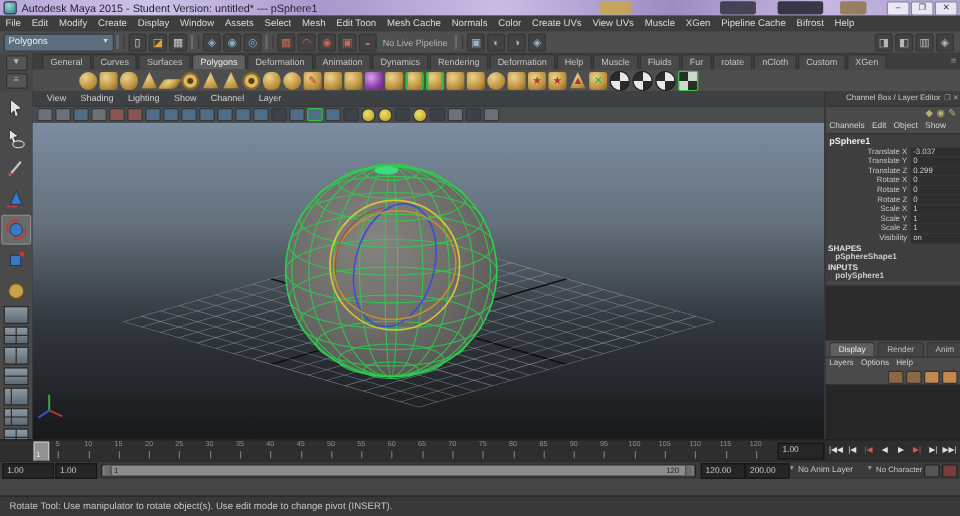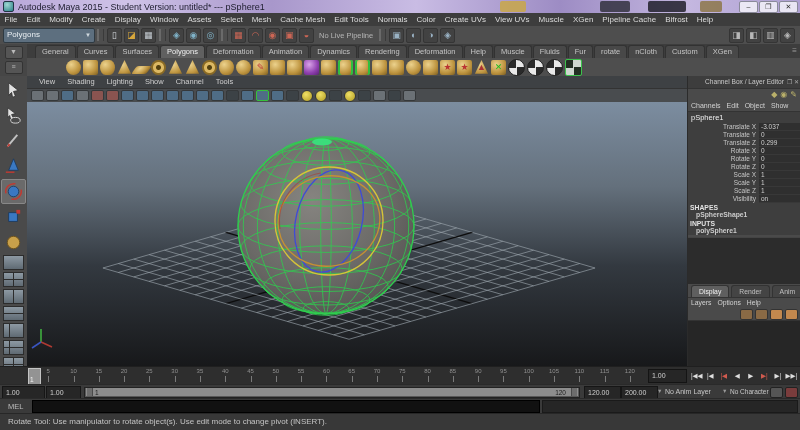--- a/index.html
+++ b/index.html
@@ -89,21 +89,21 @@
   #channelbox{left:687px;top:76px;width:113px;height:290px;background:#4a4a4a;
     border-left:1px solid #2b2b2b;display:flex;flex-direction:column;}
   #cb-header{height:12px;background:#3d3d3d;font-size:6.6px;line-height:12px;text-align:center;
     color:#c9c9c9;position:relative;border-bottom:1px solid #333;}
   #cb-header .hbtns{position:absolute;right:2px;top:0;font-size:6px;color:#aaa;}
   #cb-subicons{height:11px;display:flex;justify-content:flex-end;gap:3px;padding-right:4px;
     font-size:8px;line-height:11px;color:#b9b06a;}
   #cb-menus{height:11px;display:flex;padding-left:3px;}
   .cb-menu{font-size:7px;line-height:11px;margin-right:6px;color:#d2d2d2;}
   #cb-content{background:#3e3e3e;border-top:1px solid #333;}
-  #cb-object{font-size:7.5px;font-weight:normal;color:#efefef;padding:1px 3px;}
+  #cb-object{font-size:7.5px;font-weight:bold;color:#efefef;padding:1px 3px;}
   .ch-row{display:flex;height:8px;}
   .ch-label{flex:1;text-align:right;font-size:6.5px;line-height:8px;color:#c6c6c6;padding-right:3px;white-space:nowrap;}
   .ch-value{width:40px;font-size:6.5px;line-height:8px;background:#2f2f2f;color:#cfcfcf;
     padding-left:2px;border-bottom:1px solid #383838;}
   .cb-group{font-size:6.8px;font-weight:bold;color:#e2e2e2;padding:1px 0 0 2px;}
   .cb-group-item{font-size:6.8px;font-weight:bold;color:#cccccc;padding-left:8px;line-height:8px;}
   #cb-filler{flex:1;background:#2c2c2c;border-top:1px solid #444;margin-top:2px;}
   #layer-editor{height:82px;display:flex;flex-direction:column;background:#4a4a4a;}
   #le-tabs{height:13px;display:flex;align-items:flex-end;padding-left:3px;}
   .le-tab{font-size:6.8px;line-height:11px;padding:0 7px;background:#444;color:#c0c0c0;
@@ -175,22 +175,22 @@
   <div id="menubar" class="abs">
       <span class="menu-item">File</span>
       <span class="menu-item">Edit</span>
       <span class="menu-item">Modify</span>
       <span class="menu-item">Create</span>
       <span class="menu-item">Display</span>
       <span class="menu-item">Window</span>
       <span class="menu-item">Assets</span>
       <span class="menu-item">Select</span>
       <span class="menu-item">Mesh</span>
-      <span class="menu-item">Cache Mesh</span>
-      <span class="menu-item">Edit Tools</span>
+      <span class="menu-item">Edit Toon</span>
+      <span class="menu-item">Mesh Cache</span>
       <span class="menu-item">Normals</span>
       <span class="menu-item">Color</span>
       <span class="menu-item">Create UVs</span>
       <span class="menu-item">View UVs</span>
       <span class="menu-item">Muscle</span>
       <span class="menu-item">XGen</span>
       <span class="menu-item">Pipeline Cache</span>
       <span class="menu-item">Bifrost</span>
       <span class="menu-item">Help</span>
     </div>
@@ -373,21 +373,21 @@
       </div>
   </div>
 
   <div id="viewport" class="abs">
     <div id="vp-menus">
         <span class="vp-menu">View</span>
         <span class="vp-menu">Shading</span>
         <span class="vp-menu">Lighting</span>
         <span class="vp-menu">Show</span>
         <span class="vp-menu">Channel</span>
-        <span class="vp-menu">Tools</span>
+        <span class="vp-menu">Layer</span>
       </div>
     <div id="vp-toolbar">
         <div class="vicon "></div>
         <div class="vicon "></div>
         <div class="vicon blue"></div>
         <div class="vicon "></div>
         <div class="vicon red"></div>
         <div class="vicon red"></div>
         <div class="vicon blue"></div>
         <div class="vicon blue"></div>
@@ -670,23 +670,18 @@
     <span class="rs-arrow" style="left:657px;">▼</span>
     <span class="rs-dd" style="left:665px;">No Anim Layer</span>
     <span class="rs-arrow" style="left:722px;">▼</span>
     <span class="rs-dd" style="left:730px;font-size:6.5px;">No Character Set</span>
     <div id="rs-end-icons">
       <div class="rs-icon" style="background:#555;"></div>
       <div class="rs-icon" style="background:#7a3c3c;"></div>
     </div>
   </div>
 
-  <div id="commandline" class="abs">
-    <span id="mel-label">MEL</span>
-    <div id="mel-input"></div>
-    <div id="cmd-result"></div>
-  </div>
 
   <div id="helpline" class="abs">
     <div id="help-text">Rotate Tool: Use manipulator to rotate object(s). Use edit mode to change pivot (INSERT).</div>
   </div>
 
 </div>
 
 </body></html>

